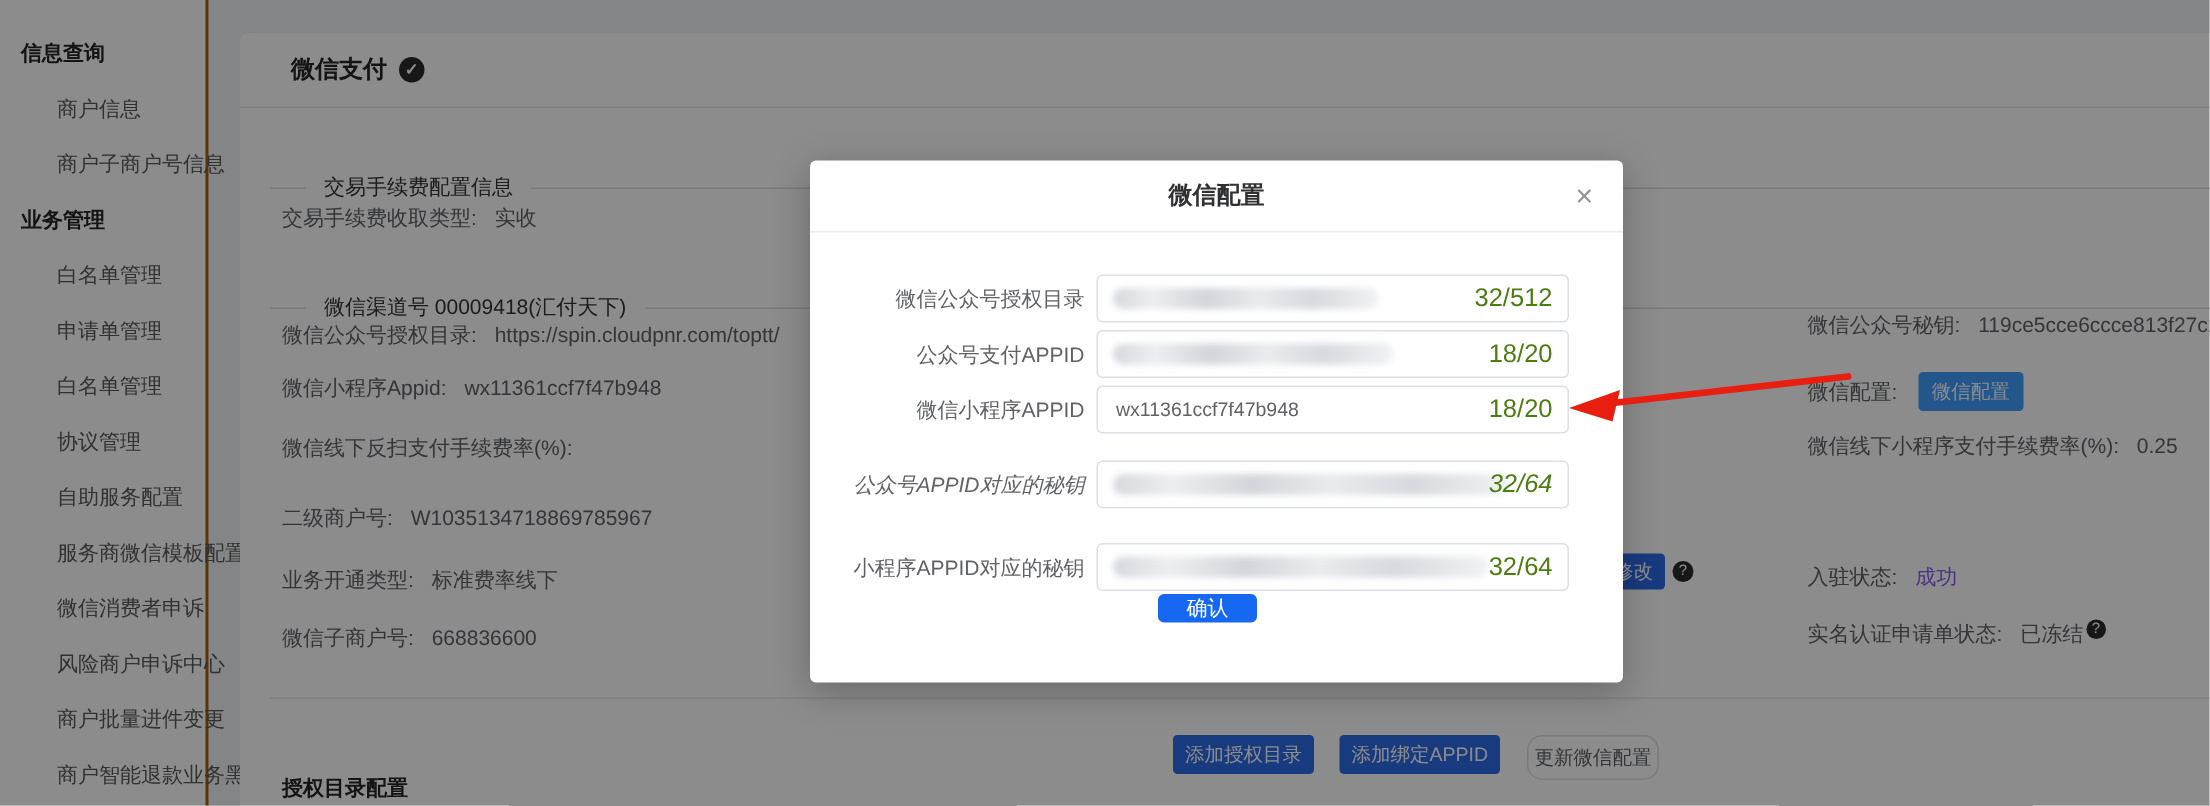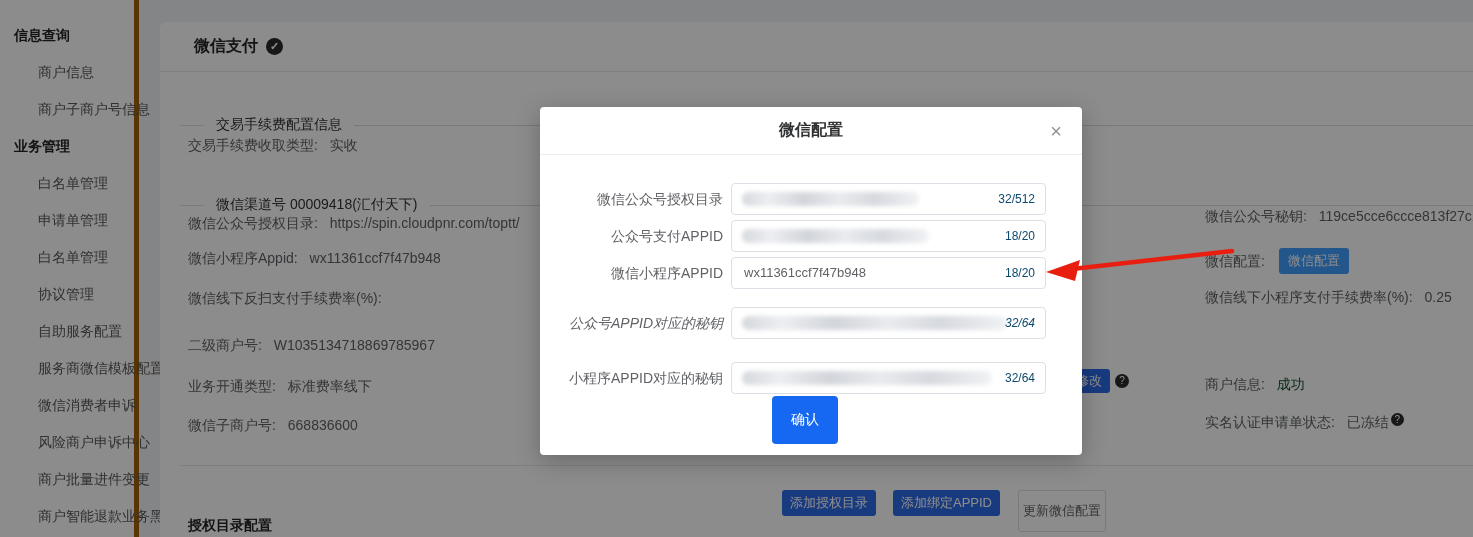--- a/index.html
+++ b/index.html
@@ -1,42 +1,42 @@
 <!DOCTYPE html>
 <html><head>
 <meta charset="utf-8">
 <style>
   * { margin:0; padding:0; box-sizing:border-box; }
   html,body { width:1473px; height:537px; overflow:hidden; background:#f0f2f5;
     font-family:"Liberation Sans", sans-serif; font-size:14px; color:#606266; }
 
   
   #sidebar { position:absolute; left:0; top:0; width:139px; height:537px;
-    background:#fff; border-right:5px solid #a16207; padding-top:17px; z-index:1; }
+    background:#fff; border-right:2px solid #a16207; padding-top:17px; z-index:1; }
   .sb-row { height:37px; display:flex; align-items:center; white-space:nowrap; }
   .sb-h { padding-left:14px; font-weight:bold; color:#262626; }
   .sb-i { padding-left:38px; color:#595959; cursor:pointer; }
 
   
   #card { position:absolute; left:160px; top:22px; width:1320px; height:515px;
     background:#fff; border-radius:6px 0 0 0; z-index:1; overflow:hidden; }
   #card-header { position:absolute; left:0; top:0; width:100%; height:50px;
     border-bottom:1px solid #e8e8e8; display:flex; align-items:center; padding-left:34px; }
   #card-title { font-size:16px; font-weight:bold; color:#262626; }
   .check-badge { display:inline-flex; width:17px; height:17px; border-radius:50%;
     background:#2b2b2b; color:#fff; font-size:11px; align-items:center;
     justify-content:center; margin-left:8px; font-weight:bold; }
   .sec-row { position:absolute; left:0; width:100%; display:flex; align-items:center; padding-left:20px; }
   .sec-line-s { width:24px; height:1px; background:#dcdcdc; }
   .sec-line-l { flex:1; height:1px; background:#dcdcdc; }
   .sec-title { margin:12px 12px; color:#333; font-weight:500; white-space:nowrap; }
   .f-row { position:absolute; white-space:nowrap; height:18px; line-height:18px; }
   .f-label { color:#606266; }
   .f-value { color:#606266; margin-left:8px; }
-  .green { color:#14532d; }
+  .green { color:#8b5cf6; }
   .help-badge { display:inline-flex; width:14px; height:14px; border-radius:50%;
     background:#2b2b2b; color:#fff; font-size:10px; align-items:center;
     justify-content:center; vertical-align:top; margin-left:2px; cursor:pointer; }
   .btn { display:inline-flex; align-items:center; justify-content:center;
     border-radius:3px; font-size:13px; cursor:pointer; border:none; white-space:nowrap; }
   .btn-blue { background:#409eff; color:#fff; }
   .btn-deep { background:#2d6ae8; color:#fff; }
   .btn-plain { background:#fff; color:#606266; border:1px solid #dcdfe6; }
   #divider2 { position:absolute; left:20px; right:0; top:443px; height:1px; background:#e8e8e8; }
   #bottom-title { position:absolute; left:28px; top:495px; font-weight:bold; color:#262626; }
@@ -49,25 +49,25 @@
     border-bottom:1px solid #ececec; display:flex; align-items:center; justify-content:center; }
   #modal-title { font-size:16px; font-weight:bold; color:#303133; }
   #modal-close { position:absolute; right:20px; top:14px; font-size:20px; color:#909399;
     cursor:pointer; line-height:20px; }
   .m-row { position:absolute; left:0; width:100%; height:32px; }
   .m-label { position:absolute; left:0; top:0; width:183px; text-align:right;
     line-height:32px; color:#606266; white-space:nowrap; }
   .m-input { position:absolute; left:191px; top:0; width:315px; height:32px;
     border:1px solid #dcdfe6; border-radius:4px; background:#fff; }
   .m-value { position:absolute; left:12px; top:0; line-height:30px; font-size:13px; color:#606266; }
-  .m-counter { position:absolute; right:10px; top:0; line-height:30px; font-size:12px; color:#0c4a6e; }
+  .m-counter { position:absolute; right:10px; top:0; line-height:30px; font-size:17px; color:#4d7c0f; }
   .mask-bar { position:absolute; left:10px; top:8px; height:14px; border-radius:7px;
     background:linear-gradient(90deg,#d5d8dd,#edeef1 15%,#d2d5da 35%,#e9ebee 55%,#d6d9de 75%,#f1f2f4);
     filter:blur(2px); }
-  #confirm-btn { position:absolute; left:232px; top:289px; width:66px; height:48px;
+  #confirm-btn { position:absolute; left:232px; top:289px; width:66px; height:19px;
     background:#1668f2; color:#fff; font-size:14px; border-radius:4px; }
 
   
   #arrow-svg { position:absolute; inset:0; z-index:40; pointer-events:none; }
 </style>
 </head>
 <body>
 
 <nav id="sidebar">
   <div class="sb-row sb-h">信息查询</div>
@@ -144,33 +144,33 @@
   </div>
   <div class="f-row" style="left:1045px; top:266px;">
     <span class="f-label">微信线下小程序支付手续费率(%):</span>
     <span class="f-value">0.25</span>
   </div>
   <div class="f-row" style="left:880px; top:307px; height:24px; display:flex; align-items:center;margin-top:40px;">
     <button class="btn btn-deep" style="width:70px; height:24px; justify-content:flex-end; padding-right:8px;">修改</button>
     <span class="help-badge" style="margin-left:5px;">?</span>
   </div>
   <div class="f-row" style="left:1045px; top:353px;">
-    <span class="f-label">商户信息:</span>
+    <span class="f-label">入驻状态:</span>
     <span class="f-value green">成功</span>
   </div>
   <div class="f-row" style="left:1045px; top:391px;">
     <span class="f-label">实名认证申请单状态:</span>
     <span class="f-value">已冻结</span><span class="help-badge" style="width:13px;height:13px;">?</span>
   </div>
 
   <div id="divider2"></div>
 
   <button class="btn btn-deep" style="position:absolute; left:622px; top:468px; width:94px; height:26px;">添加授权目录</button>
   <button class="btn btn-deep" style="position:absolute; left:733px; top:468px; width:107px; height:26px;">添加绑定APPID</button>
-  <button class="btn btn-plain" style="position:absolute; left:858px; top:468px; width:88px; height:42px;">更新微信配置</button>
+  <button class="btn btn-plain" style="position:absolute; left:858px; top:468px; width:88px; height:30px;border-radius:10px;">更新微信配置</button>
 
   <div id="bottom-title">授权目录配置</div>
 </section>
 
 <div id="backdrop"></div>
 
 <div id="modal">
   <div id="modal-header">
     <span id="modal-title">微信配置</span>
   </div>

